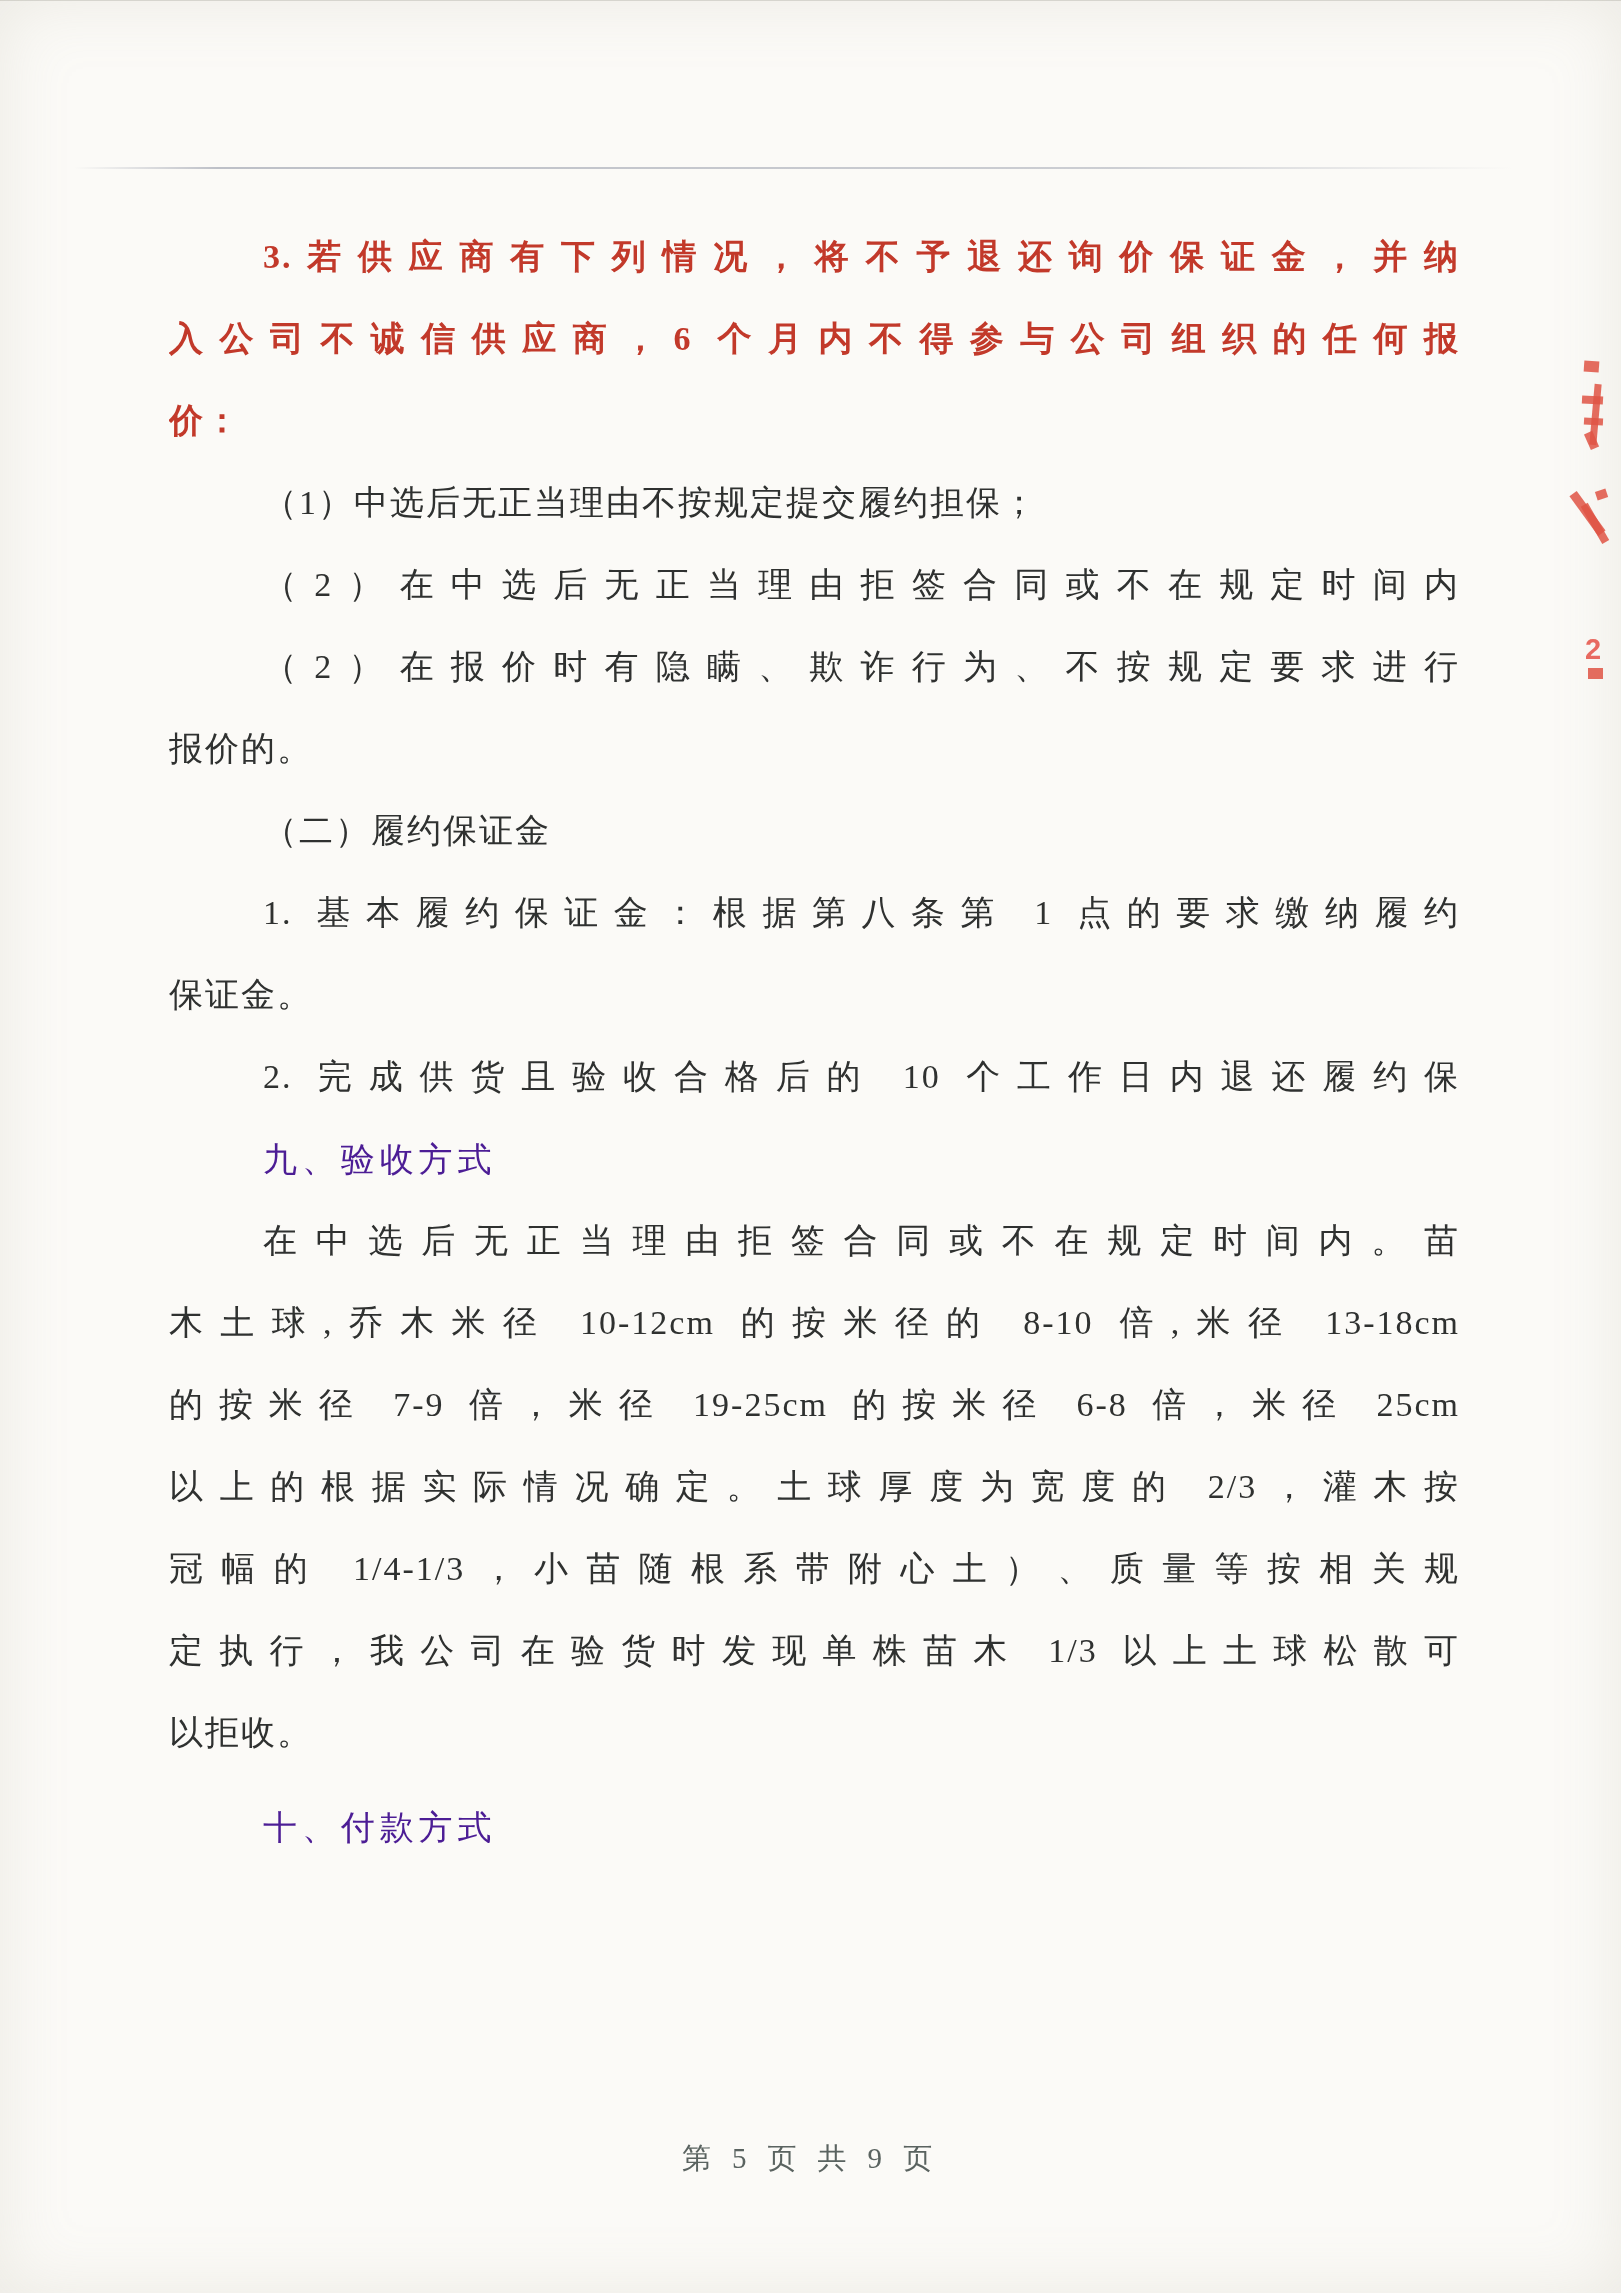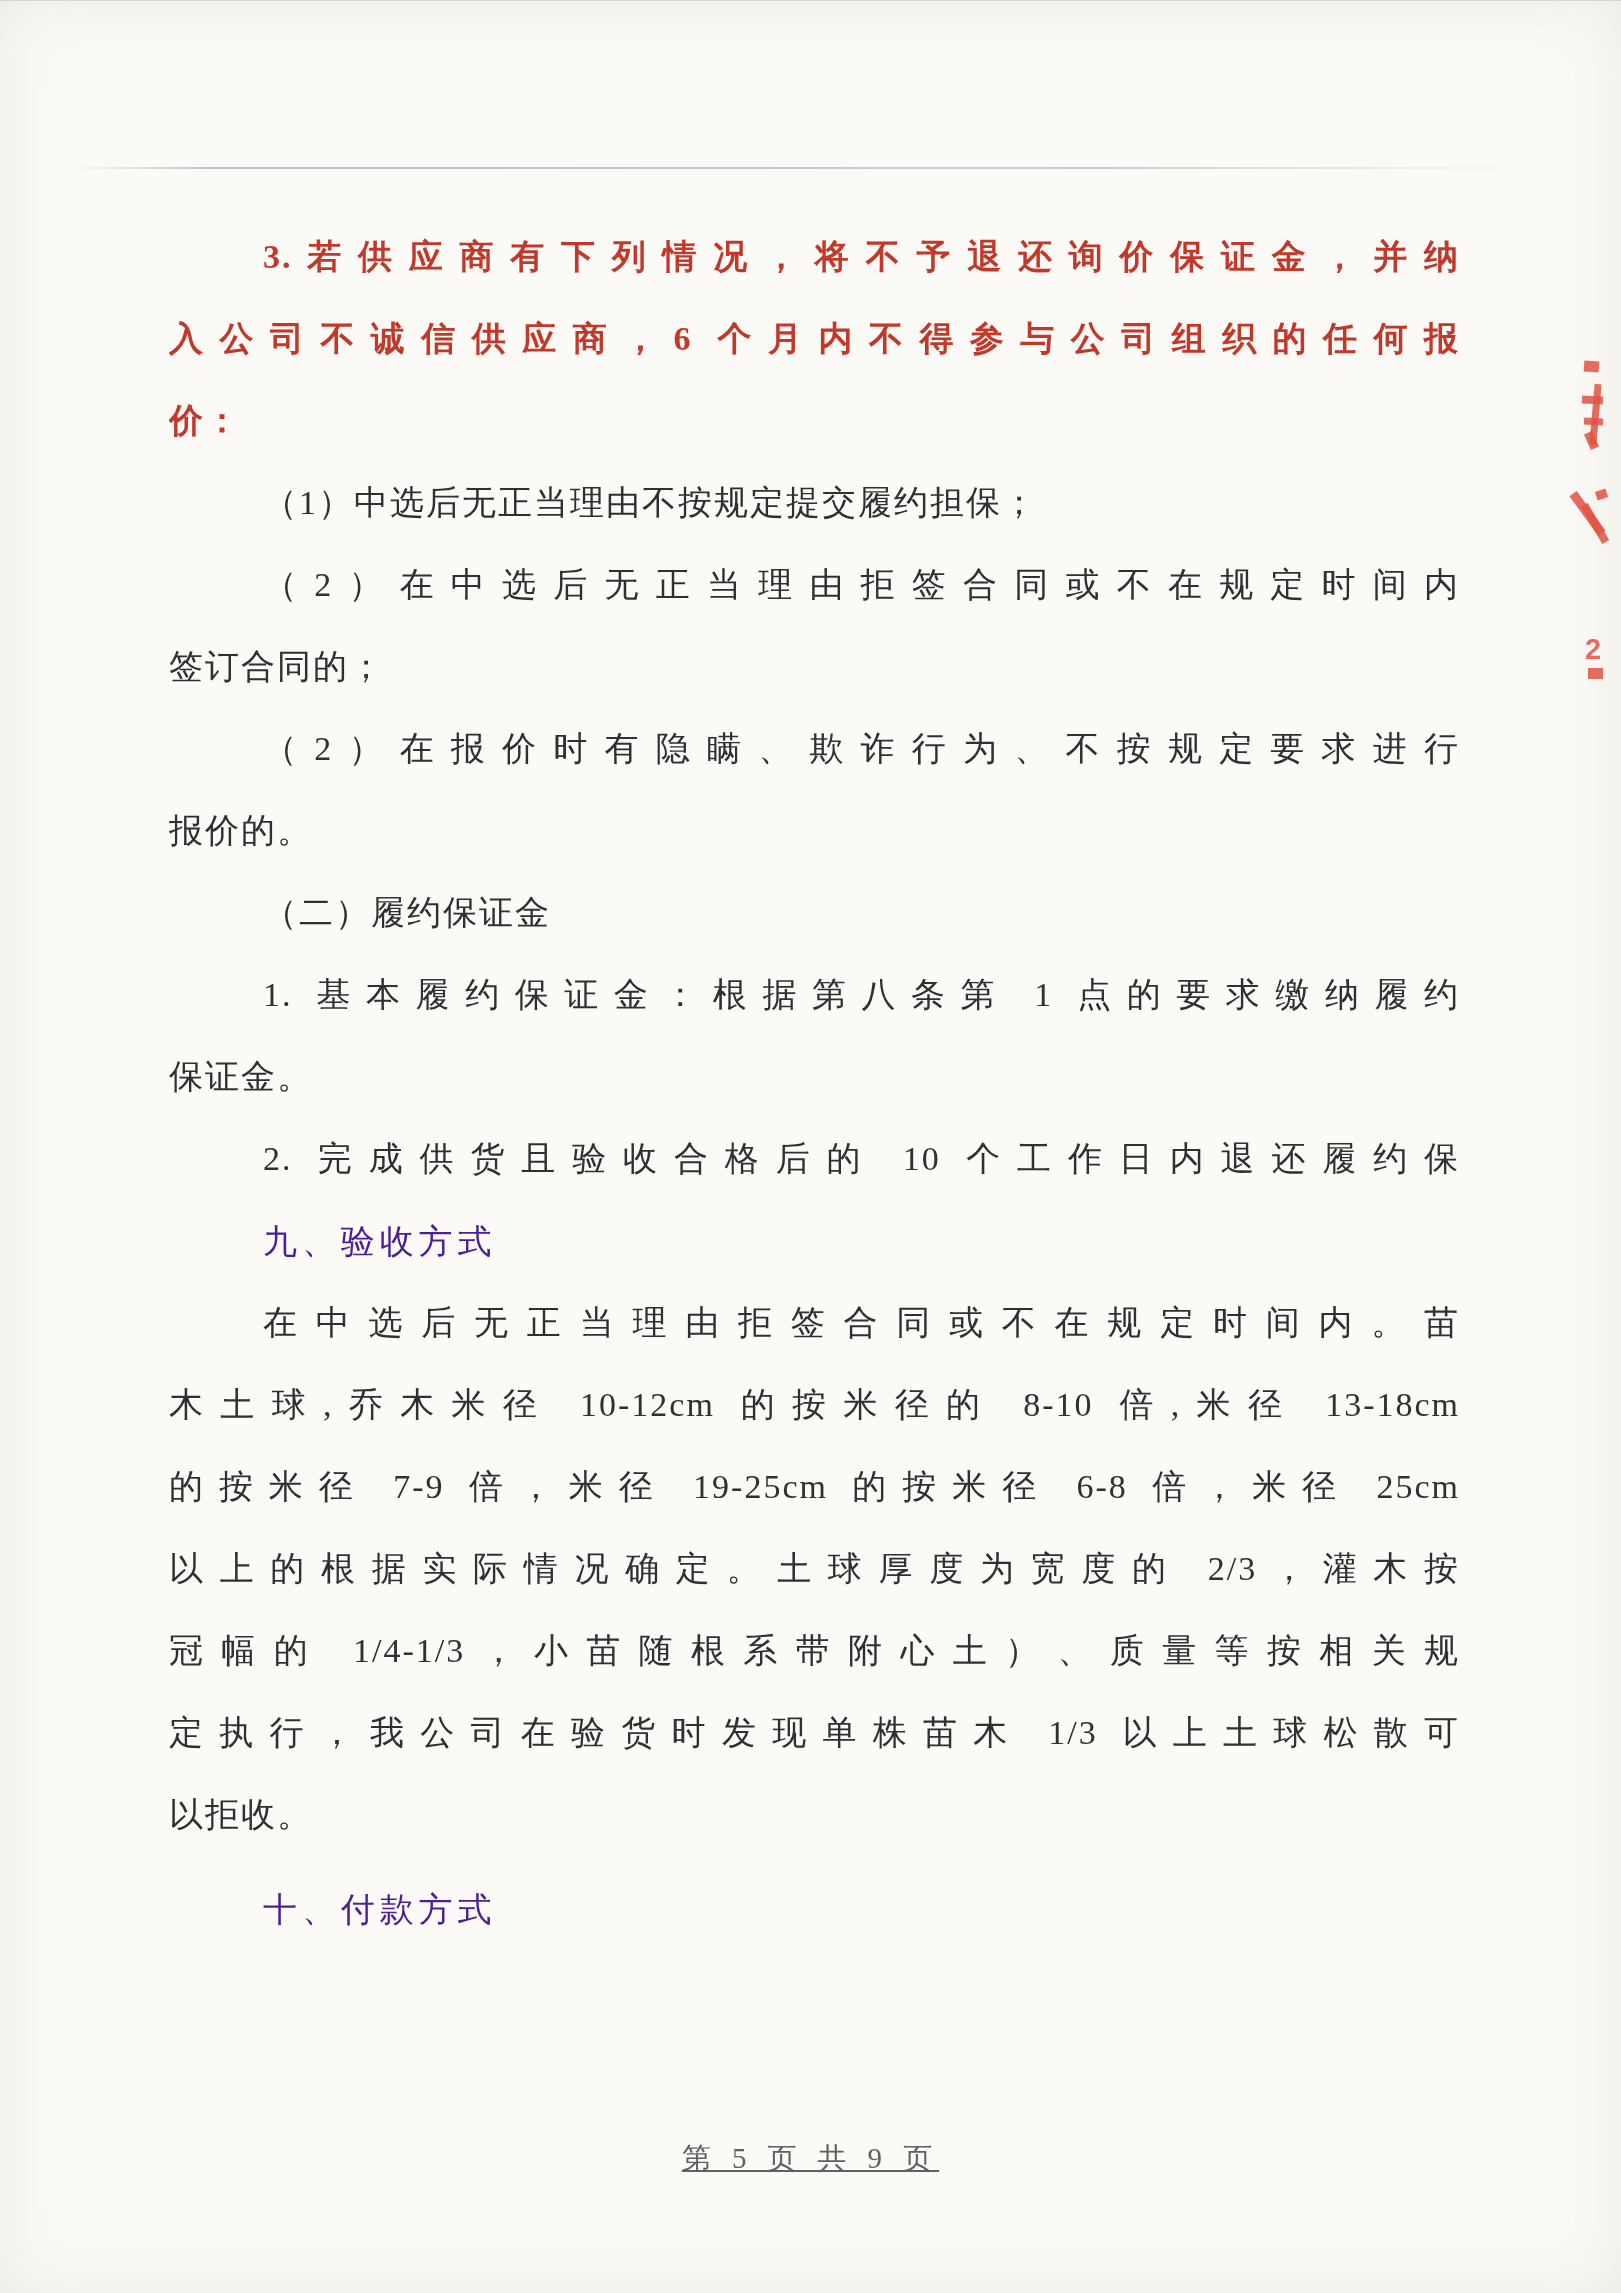--- a/index.html
+++ b/index.html
@@ -33,21 +33,20 @@
   .red   { color:#c2392a; font-weight:bold; }
   .heading {
     font-family:"Liberation Sans","DejaVu Sans",sans-serif;
     font-weight:normal; color:#4c1d95; letter-spacing:4.9px;
   }
   .h10 { margin-top:11.8px; }
   .footer {
     position:absolute; left:0; right:0; top:2139px;
     text-align:center; font-size:29px; color:#5a6360;
     letter-spacing:6.9px;
-    text-decoration:underline;
   }
   
   .seal-stroke { position:absolute; background:rgba(223,84,68,.85); }
   .sa1 { left:1584px; top:361px; width:14.7px; height:10.8px; transform:rotate(4deg); }
   .sa2 { left:1592px; top:384px; width:6.9px;  height:61px; transform:rotate(5deg); }
   .sa3 { left:1582px; top:396px; width:20.6px; height:7.8px;  transform:rotate(3deg); }
   .sa4 { left:1584px; top:418px; width:18.6px; height:6.9px;  transform:rotate(3deg); }
   .sa5 { left:1587px; top:432px; width:8.8px;  height:16.7px; transform:rotate(-24deg); }
   .sb1 { left:1583px; top:489px; width:8.8px;  height:49px; transform:rotate(-36deg); }
   .sb2 { left:1591px; top:502px; width:7.8px;  height:43px; transform:rotate(-30deg); }
@@ -67,21 +66,20 @@
   <div class="scan-line"></div>
 
   <main class="doc">
     <div class="line red first fill">3.若供应商有下列情况，将不予退还询价保证金，并纳</div>
     <div class="line red fill">入公司不诚信供应商，6 个月内不得参与公司组织的任何报</div>
     <div class="line red">价：</div>
 
     <div class="line first">（1）中选后无正当理由不按规定提交履约担保；</div>
 
     <div class="line first fill">（2）在中选后无正当理由拒签合同或不在规定时间内</div>
-    <div class="line">签订合同的；</div>
 
     <div class="line first fill">（2）在报价时有隐瞒、欺诈行为、不按规定要求进行</div>
     <div class="line">报价的。</div>
 
 
     <div class="line first">（二）履约保证金</div>
 
     <div class="line first fill">1. 基本履约保证金：根据第八条第 1 点的要求缴纳履约</div>
     <div class="line">保证金。</div>
 

